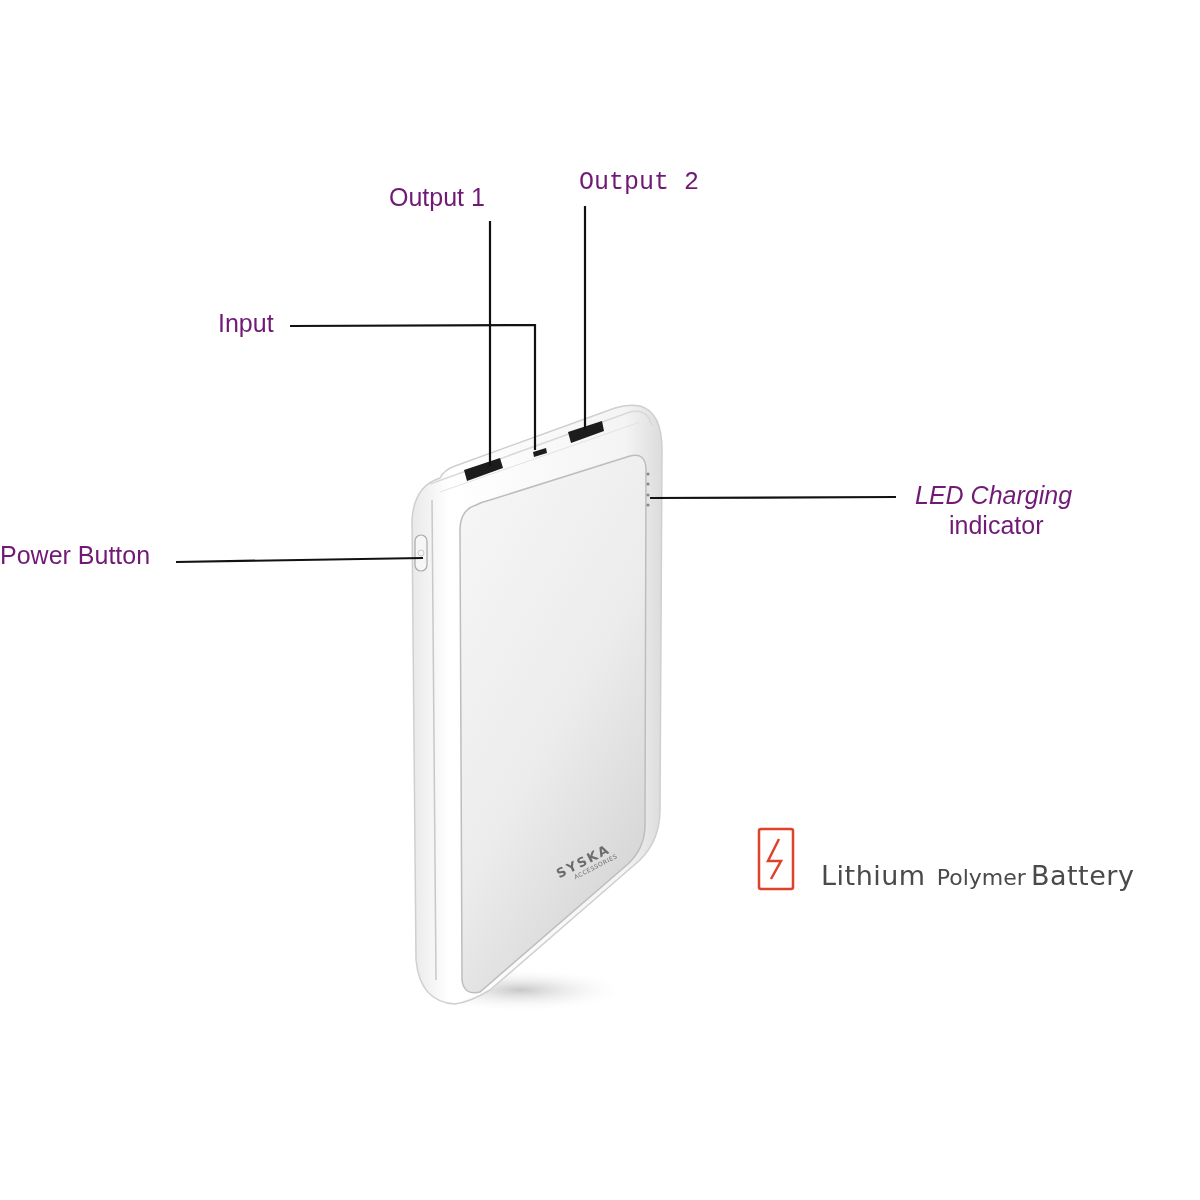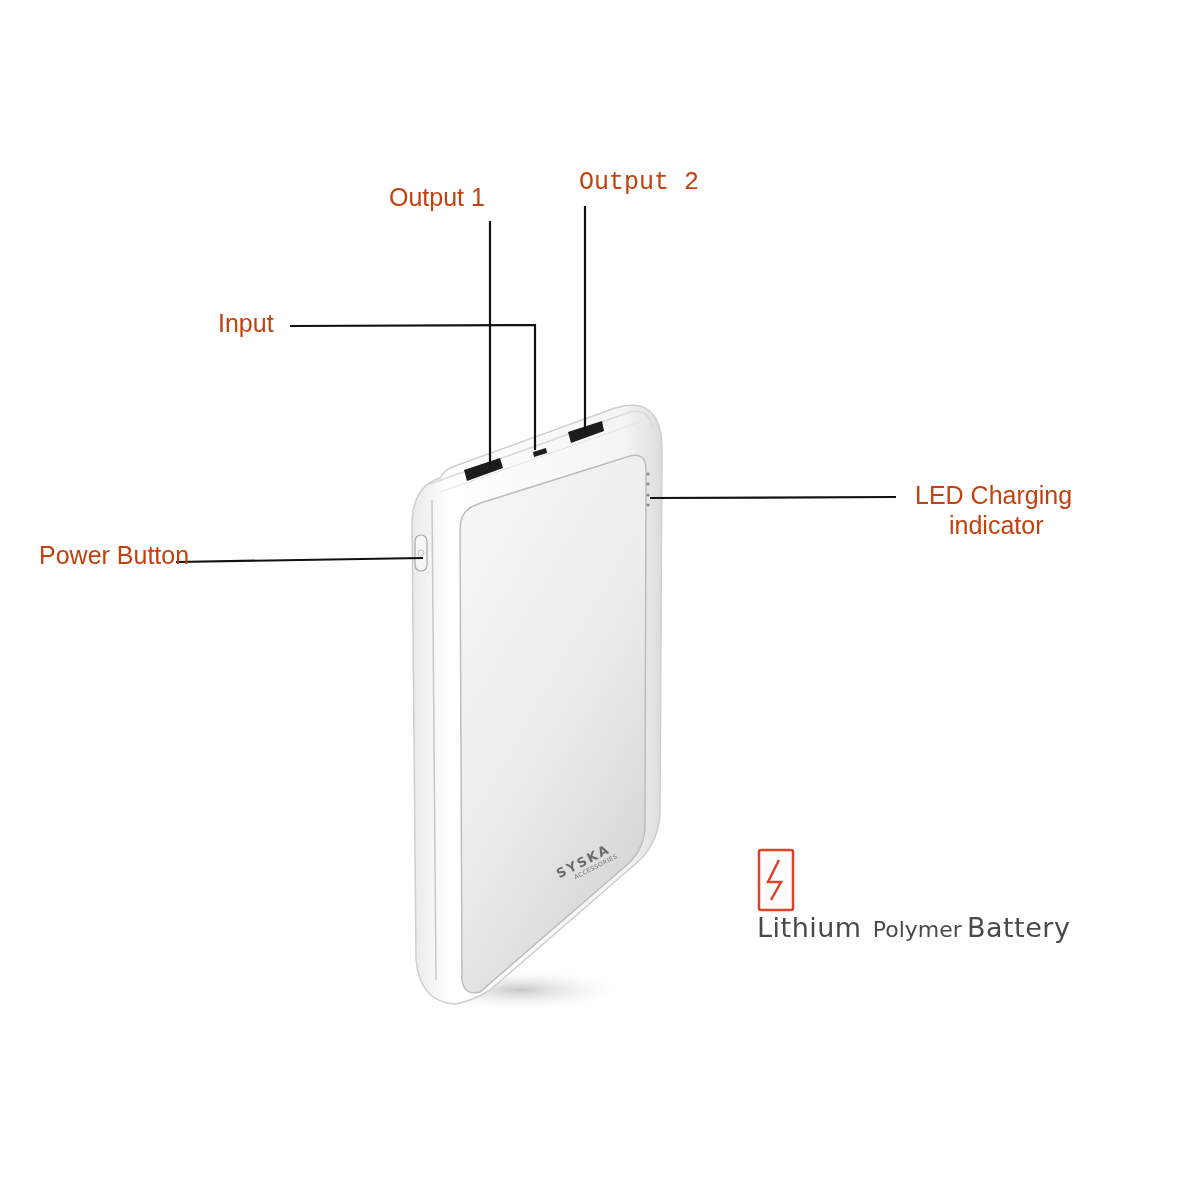--- a/index.html
+++ b/index.html
@@ -1,19 +1,19 @@
 <!DOCTYPE html>
 <html><head>
 <meta charset="utf-8">
 <style>
   html, body { margin: 0; padding: 0; background: #ffffff; }
   body { width: 1200px; height: 1200px; position: relative; overflow: hidden; font-family: "Liberation Sans", sans-serif; }
-  .label { position: absolute; color: #c2410c; font-size: 25px; line-height: 30px; white-space: nowrap; font-family: "Liberation Sans", sans-serif; }
+  .label { position: absolute; color: #701a75; font-size: 25px; line-height: 30px; white-space: nowrap; font-family: "Liberation Sans", sans-serif; }
   #diagram { position: absolute; left: 0; top: 0; width: 1200px; height: 1200px; }
-  .badge { position: absolute; left: 757px; top: 848px; display: flex; align-items: flex-start; flex-direction: column; }
+  .badge { position: absolute; left: 757px; top: 827px; display: flex; align-items: flex-end; }
   .badge-icon { width: 38px; height: 64px; margin-right: 26px; }
   .badge-text { color: #4a4a4a; font-family: "DejaVu Sans", sans-serif; white-space: nowrap; }
   .badge-text .big { font-size: 27px; letter-spacing: 0.5px; }
   .badge-text .small { font-size: 22px; margin-left: 6px; }
   .brand { position: absolute; left: 553px; top: 866px; transform: rotate(-27deg); transform-origin: left top; color: #6b6b6b; }
   .brand .name { font-size: 13px; letter-spacing: 2px; font-family: "DejaVu Sans", sans-serif; font-weight: bold; }
   .brand .sub { font-size: 6px; letter-spacing: 0.5px; font-family: "DejaVu Sans", sans-serif; display: block; margin-left: 14px; margin-top: -2px; }
 </style>
 </head>
 <body>
@@ -63,23 +63,23 @@
   <line x1="490" y1="221" x2="490" y2="466" stroke="#111" stroke-width="2.2"></line>
   <line x1="585" y1="206" x2="585" y2="430" stroke="#111" stroke-width="2.2"></line>
   <polyline points="290,326 535,325 535,450" fill="none" stroke="#111" stroke-width="2.2"></polyline>
   <line x1="650" y1="498" x2="896" y2="497" stroke="#111" stroke-width="2.2"></line>
   <line x1="176" y1="562" x2="423" y2="558" stroke="#111" stroke-width="2.2"></line>
 </svg>
 
 <div class="label" style="left:389px; top:182px;">Output 1</div>
 <div class="label" style="left:579px; top:168px;font-family:Liberation Mono, monospace;">Output 2</div>
 <div class="label" style="left:218px; top:308px;">Input</div>
-<div class="label" style="left:915px; top:480px;">LED Charging</div>
+<div class="label" style="left:915px; top:480px;font-style:italic;">LED Charging</div>
 <div class="label" style="left:949px; top:510px;">indicator</div>
-<div class="label" style="left:0px; top:540px;margin-left:39px;">Power Button</div>
+<div class="label" style="left:0px; top:540px;">Power Button</div>
 
 <div class="brand">
   <span class="name">SYSKA</span>
   <span class="sub">ACCESSORIES</span>
 </div>
 
 <div class="badge">
   <svg class="badge-icon" viewBox="0 0 38 64" xmlns="http://www.w3.org/2000/svg">
     <rect x="2" y="2" width="34" height="60" rx="2" fill="none" stroke="#e0412b" stroke-width="2.5"></rect>
     <path d="M 22 12 L 11 34 L 24 34 L 14 52" fill="none" stroke="#e0412b" stroke-width="2.5" stroke-linejoin="miter"></path>

